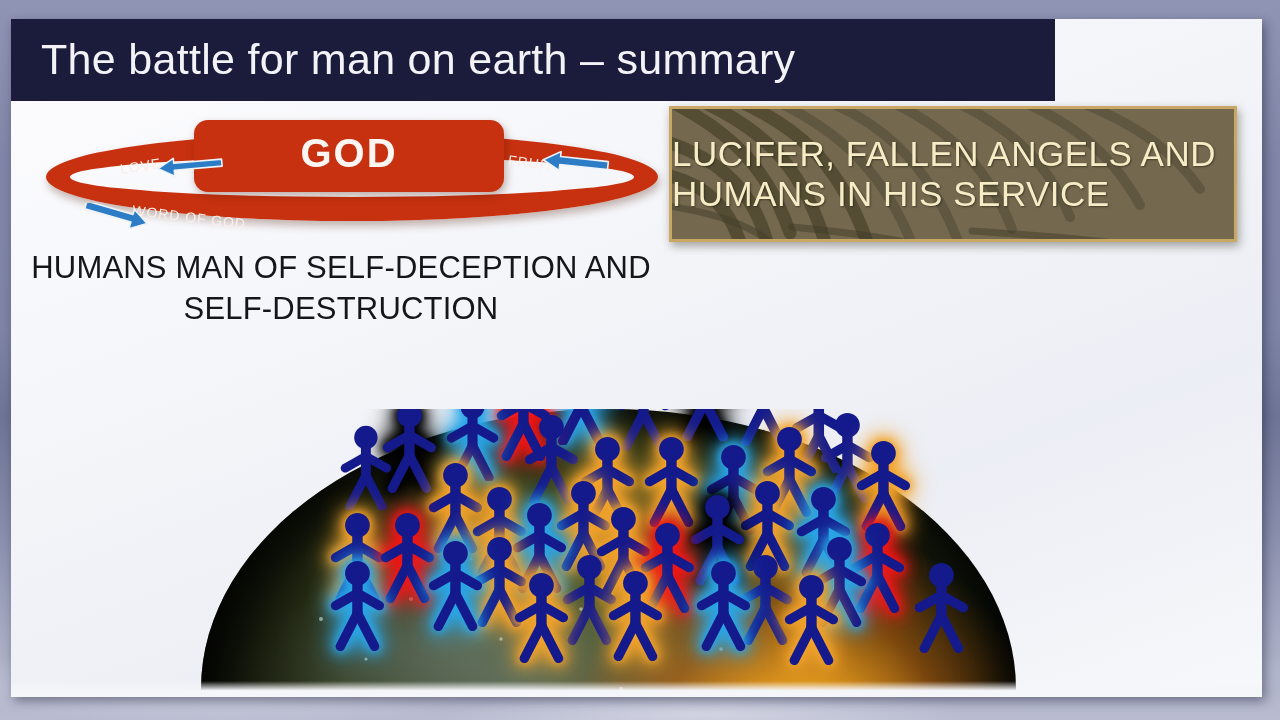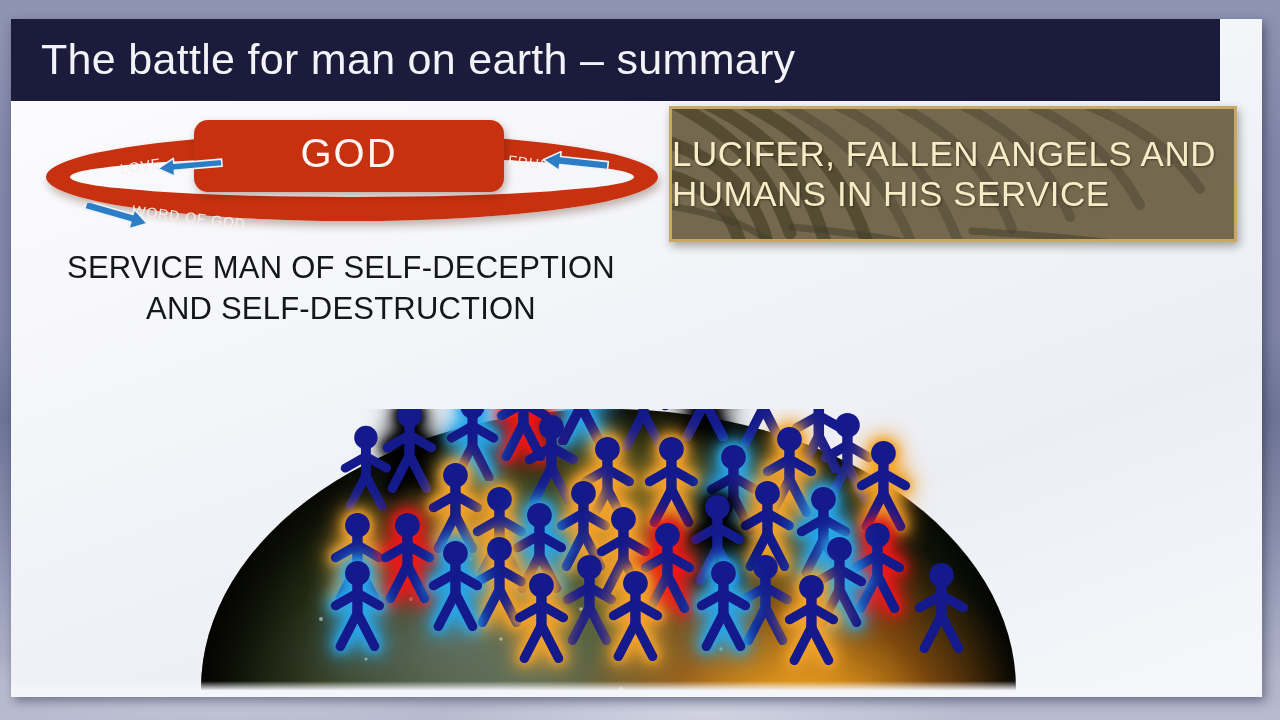--- a/index.html
+++ b/index.html
@@ -30,21 +30,21 @@
   
   .slide{
     position:absolute;left:11px;top:19px;width:1251px;height:678px;
     background:linear-gradient(160deg,#fdfdff 0%,#f4f5f9 40%,#eceef5 70%,#f7f8fb 100%);
     box-shadow:3px 4px 10px rgba(20,24,48,.45);
     overflow:hidden;
   }
 
   
   .title-bar{
-    position:absolute;left:0;top:0;width:1209px;height:82px;
+    position:absolute;left:0;top:0;width:1044px;height:82px;
     background:#1b1b3c;
   }
   .title-text{
     position:absolute;left:30px;top:50%;transform:translateY(-52%);
     color:#f2f2f7;
     font-size:43px;
     font-family:"Liberation Sans Narrow","Liberation Sans",sans-serif;
     font-weight:400;
     letter-spacing:.3px;
     white-space:nowrap;
@@ -60,21 +60,21 @@
   }
   .god-box{
     position:absolute;left:170px;top:9px;width:310px;height:72px;
     background:#c8310f;border-radius:14px;
     box-shadow:2px 4px 8px rgba(80,30,10,.35);
   }
   .god-label{
     position:absolute;left:0;right:0;top:50%;transform:translateY(-55%);
     text-align:center;color:#fdf6f2;
     font-family:"Liberation Sans Narrow","Liberation Sans",sans-serif;
-    font-size:40px;letter-spacing:2px;font-weight:400;
+    font-size:40px;letter-spacing:2px;font-weight:700;
   }
   .cyc-label{
     position:absolute;color:#fbeee9;
     font-family:"Liberation Sans Narrow","Liberation Sans",sans-serif;
     font-size:14px;letter-spacing:1px;white-space:nowrap;
   }
   .lbl-love{left:96px;top:47px;transform:rotate(-9deg);}
   .lbl-word{left:108px;top:98px;transform:rotate(7deg);}
   .lbl-fruit{left:484px;top:44px;transform:rotate(8deg);}
 
@@ -208,21 +208,21 @@
         </g>
         <g fill="none" stroke="#3f3a27" stroke-width="7" stroke-linecap="round" opacity=".5">
           <path d="M-10 96 C 44 104, 80 116, 104 138"></path>
           <path d="M120 118 C 180 124, 230 130, 270 142"></path>
           <path d="M300 122 C 360 126, 420 130, 470 138"></path>
         </g>
       </svg>
       <div class="lucifer-text">LUCIFER, FALLEN ANGELS AND HUMANS IN HIS SERVICE</div>
     </div>
 
-    <div class="caption cap-left">SERVICE MAN OF SELF-DECEPTION AND SELF-DESTRUCTION</div>
+    <div class="caption cap-left">HUMANS MAN OF SELF-DECEPTION AND SELF-DESTRUCTION</div>
 
     <div class="globe-wrap">
       <div class="globe">
         <div class="globe-dark"></div>
         <svg class="globe-stars" viewBox="0 0 815 560" preserveAspectRatio="none">
           <g fill="#dfe6de" opacity=".75">
             <circle cx="120" cy="210" r="2"></circle>
               <circle cx="165" cy="250" r="1.6"></circle>
             <circle cx="210" cy="190" r="2.1"></circle>
               <circle cx="95" cy="300" r="1.8"></circle>

